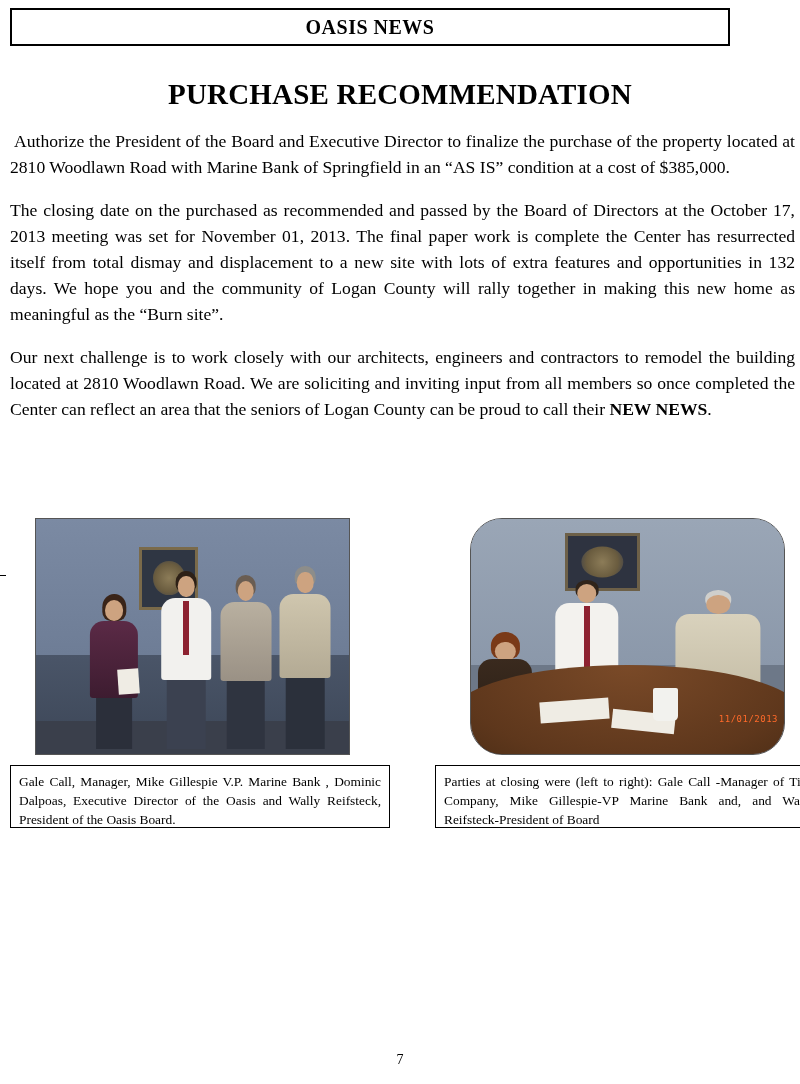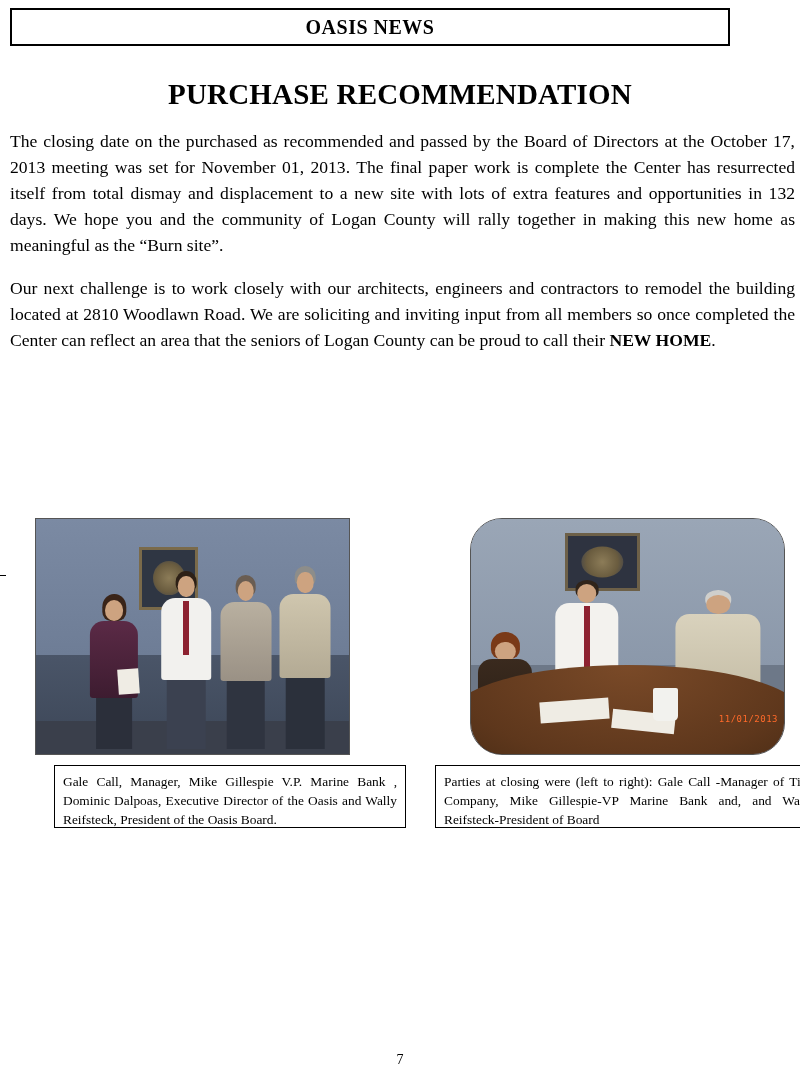--- a/index.html
+++ b/index.html
@@ -201,23 +201,22 @@
     border: 1px solid #000;
     box-sizing: border-box;
     padding: 6px 8px 7px 8px;
     font-size: 13.4px;
     line-height: 1.42;
     text-align: justify;
   }
   .caption-left {
     left: 10px;
     top: 765px;
-    width: 352px;
+    width: 380px;
     height: 63px;
-    margin-left: 44px;
   }
   .caption-right {
     left: 435px;
     top: 765px;
     width: 388px;
     height: 63px;
   }
 
   
   .margin-tick {
@@ -244,22 +243,23 @@
 
 <div class="page">
 
   <div class="masthead">
     <div class="masthead-title">OASIS NEWS</div>
   </div>
 
   <div class="headline">PURCHASE RECOMMENDATION</div>
 
   <div class="body-copy">
+    <p class="first">Authorize the President of the Board and Executive Director to finalize the purchase of the property located at 2810 Woodlawn Road with Marine Bank of Springfield in an “AS IS” condition at a cost of $385,000.</p>
     <p>The closing date on the purchased as recommended and passed by the Board of Directors at the October 17, 2013 meeting was set for November 01, 2013. The final paper work is complete the Center has resurrected itself from total dismay and displacement to a new site with lots of extra features and opportunities in 132 days. We hope you and the community of Logan County will rally together in making this new home as meaningful as the “Burn site”.</p>
-    <p><span>Our next challenge is to work closely with our architects, engineers and contractors to remodel the building located at 2810 Woodlawn Road. We are soliciting and inviting input from all members so once completed the Center can reflect an area that the seniors of Logan County can be proud to call their </span><strong>NEW HOME</strong><span>.</span></p>
+    <p><span>Our next challenge is to work closely with our architects, engineers and contractors to remodel the building located at 2810 Woodlawn Road. We are soliciting and inviting input from all members so once completed the Center can reflect an area that the seniors of Logan County can be proud to call their </span><strong>NEW NEWS</strong><span>.</span></p>
   </div>
 
   <div class="margin-tick"></div>
 
   <div class="photo-row">
 
     <div class="photo photo-left">
       <div class="photo-inner">
         <div class="wall-upper"></div>
         <div class="wall-lower"></div>

